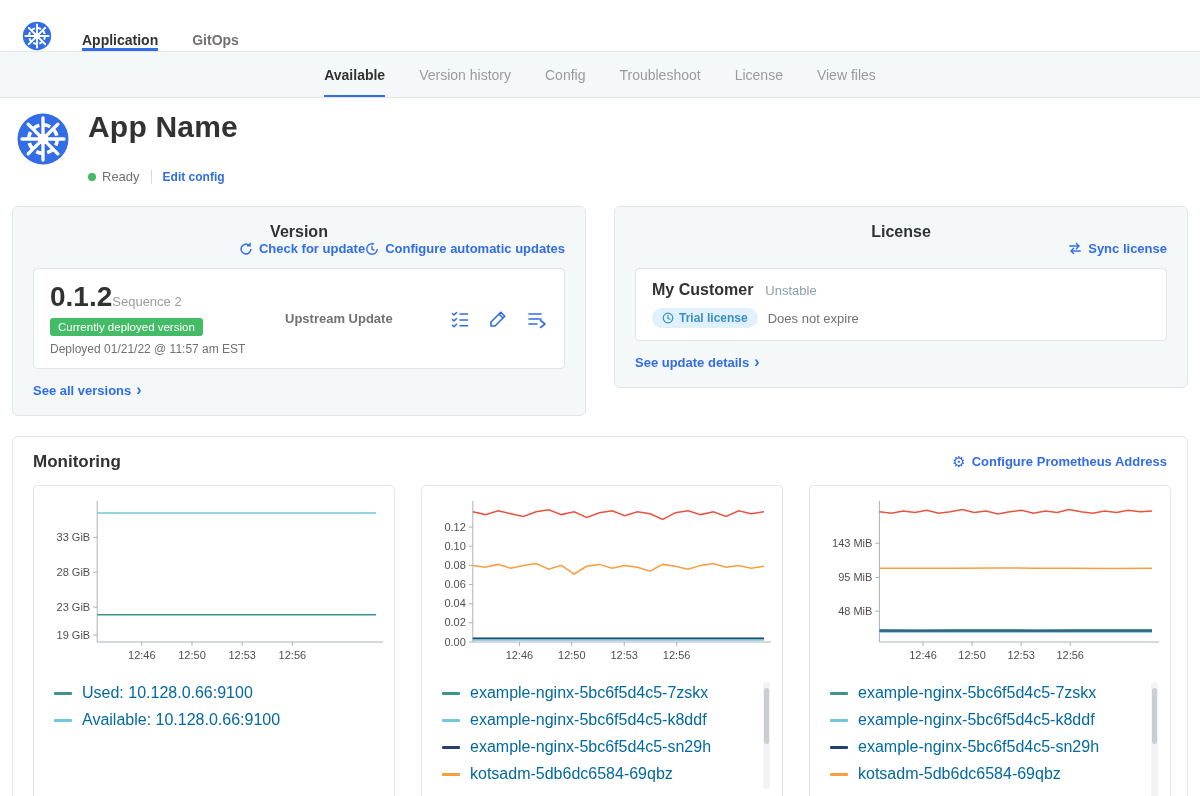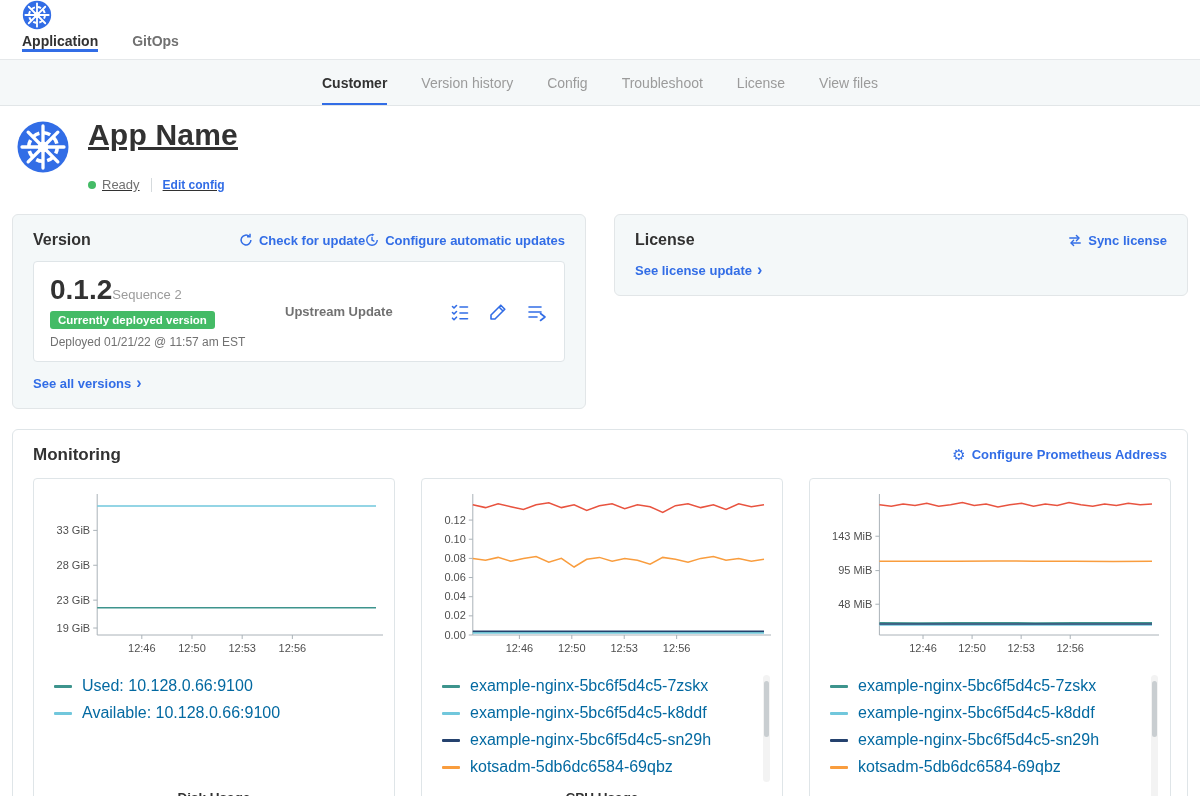--- a/index.html
+++ b/index.html
@@ -1,55 +1,55 @@
 <!DOCTYPE html>
 <html><head>
 <meta charset="utf-8">
 <style>
   * { margin:0; padding:0; box-sizing:border-box; }
   body { width:1200px; height:796px; font-family:"Liberation Sans","DejaVu Sans",sans-serif; background:#ffffff; color:#323232; overflow:hidden; }
   svg { font-family:"Liberation Sans","DejaVu Sans",sans-serif; }
   a { text-decoration:none; }
 
-  .topnav { height:60px; background:#fff; border-bottom:1px solid #e5e8ea; display:flex; align-items:flex-start; padding:0 24px 0 22px;flex-direction:column; }
+  .topnav { height:52px; background:#fff; border-bottom:1px solid #e5e8ea; display:flex; align-items:flex-end; padding:0 24px 0 22px; }
   .brand { display:flex; align-items:center; margin-right:30px; }
   .topnav-tabs { display:flex; }
   .topnav-tab { display:flex; align-items:center; margin-right:34px; font-size:14px; font-weight:bold; color:#717171; border-bottom:3px solid transparent; padding-top:3px; cursor:pointer; }
   .topnav-tab.active { color:#323232; border-bottom-color:#326de6; }
   .topnav-right { margin-left:auto; display:flex; align-items:center; gap:22px; }
   .add-app-btn { background:#fff; border:1px solid #326de6; color:#326de6; font-family:inherit; font-size:13px; font-weight:bold; padding:8px 17px; border-radius:18px; cursor:pointer; }
   .logout { font-size:14px; color:#323232; cursor:pointer; }
 
   .subnav { height:46px; background:#f5f8f9; border-bottom:1px solid #e2e6e8; display:flex; justify-content:center; }
   .subnav-tab { display:flex; align-items:center; margin:0 17px; font-size:14px; color:#9b9b9b; border-bottom:2px solid transparent; padding-top:2px; cursor:pointer; }
   .subnav-tab.active { color:#323232; font-weight:bold; border-bottom-color:#326de6; }
 
-  .app-header { display:flex; align-items:flex-start; padding:12px 16px 14px; gap:18px;text-decoration:underline; }
+  .app-header { display:flex; align-items:flex-start; padding:12px 16px 14px; gap:18px; }
   .app-logo { width:54px; height:54px; margin-top:2px; }
   .app-title { font-size:30px; font-weight:bold; letter-spacing:.2px; }
   .app-status-row { display:flex; align-items:center; margin-top:25px; font-size:13px; }
   .status-dot { width:8px; height:8px; border-radius:50%; background:#44bb66; margin-right:6px; }
   .status-text { color:#717171; }
   .vdiv { width:1px; height:14px; background:#d5dadd; margin:0 11px; }
   .link { color:#326de6; font-weight:bold; cursor:pointer; }
   .link-sm { font-size:12px; }
   .icon-link { display:inline-flex; align-items:center; gap:6px; font-size:13px; }
 
   .cards-row { display:flex; gap:28px; padding:0 12px; margin-top:8px; align-items:flex-start; }
   .panel { flex:1 1 0; background:#f4f8f9; border:1px solid #e2e6e8; border-radius:6px; padding:16px 20px; }
-  .panel-head { display:flex; align-items:center; }
+  .panel-head { display:flex; align-items:center;flex-direction:column; }
   .panel-title { font-size:16px; font-weight:bold; }
   .panel-links { margin-left:auto; display:flex; }
   .inner-card { background:#fff; border:1px solid #dfe5e8; border-radius:4px; margin-top:12px; padding:12px 16px; }
   .version-inner { display:flex; align-items:center; }
   .ver-left { width:235px; }
   .ver-number-row { display:flex; align-items:baseline; }
   .ver-number { font-size:28px; font-weight:bold; }
   .ver-seq { font-size:13px; color:#9b9b9b; margin-left:0; }
-  .deployed-badge { display:inline-block; background:#44bb66; color:#fff; font-size:11.5px; font-weight:bold; padding:3px 8px; border-radius:3px; margin:5px 0 6px; }
+  .deployed-badge { display:inline-block; background:#44bb66; color:#fff; font-size:11.5px; font-weight:normal; padding:3px 8px; border-radius:3px; margin:5px 0 6px; }
   .deployed-ts { font-size:12px; color:#717171; }
   .upstream { font-size:13px; font-weight:bold; color:#717171; }
   .ver-icons { margin-left:auto; display:flex; gap:18px; align-items:center; }
   .ver-icons span { cursor:pointer; display:inline-flex; }
   .see-link { display:inline-flex; align-items:center; gap:5px; margin-top:13px; font-size:13px; }
   .chev { font-size:16px; line-height:1; font-weight:bold; }
 
   .lic-row1 { display:flex; align-items:baseline; }
   .customer { font-size:16px; font-weight:bold; }
   .channel { font-size:13px; color:#8ca0ad; margin-left:12px; }
@@ -93,21 +93,21 @@
       <circle cx="18" cy="18" r="3.6" fill="#ffffff"></circle>
     </svg>
   </div>
   <nav class="topnav-tabs">
       <div class="topnav-tab active">Application</div>
       <div class="topnav-tab">GitOps</div>
     </nav>
 </header>
 
 <nav class="subnav">
-    <div class="subnav-tab active">Customer</div>
+    <div class="subnav-tab active">Available</div>
     <div class="subnav-tab">Version history</div>
     <div class="subnav-tab">Config</div>
     <div class="subnav-tab">Troubleshoot</div>
     <div class="subnav-tab">License</div>
     <div class="subnav-tab">View files</div>
   </nav>
 
 <section class="app-header">
   <div class="app-logo">
     <svg width="54" height="54" viewBox="0 0 36 36">
@@ -211,22 +211,38 @@
           <svg width="14" height="13" viewBox="0 0 16 14" fill="none" stroke="#326de6" stroke-width="1.6" stroke-linecap="round" stroke-linejoin="round">
               <path d="M2 4.2h10"></path>
               <path d="M9.6 1.2l3 3-3 3"></path>
               <path d="M14 9.8H4"></path>
               <path d="M6.4 6.8l-3 3 3 3"></path>
             </svg>
           <span>Sync license</span>
         </a>
       </div>
     </div>
+    <div class="inner-card">
+      <div class="lic-row1">
+        <span class="customer">My Customer</span>
+        <span class="channel">Unstable</span>
+      </div>
+      <div class="lic-row2">
+        <span class="trial-badge">
+          <svg width="12" height="12" viewBox="0 0 14 14">
+              <circle cx="7" cy="7" r="5.6" fill="none" stroke="#3b8fc6" stroke-width="1.4"></circle>
+              <path d="M7 4v3.2l2.3 1.3" fill="none" stroke="#3b8fc6" stroke-width="1.4" stroke-linecap="round"></path>
+            </svg>
+          <span>Trial license</span>
+        </span>
+        <span class="expires">Does not expire</span>
+      </div>
+    </div>
     <a class="link see-link">
-      <span>See license update</span>
+      <span>See update details</span>
       <span class="chev">›</span>
     </a>
   </div>
 
 </div>
 
 <div class="monitoring">
   <div class="mon-head">
     <span class="mon-title">Monitoring</span>
     <a class="link icon-link" style="margin-left:auto">

